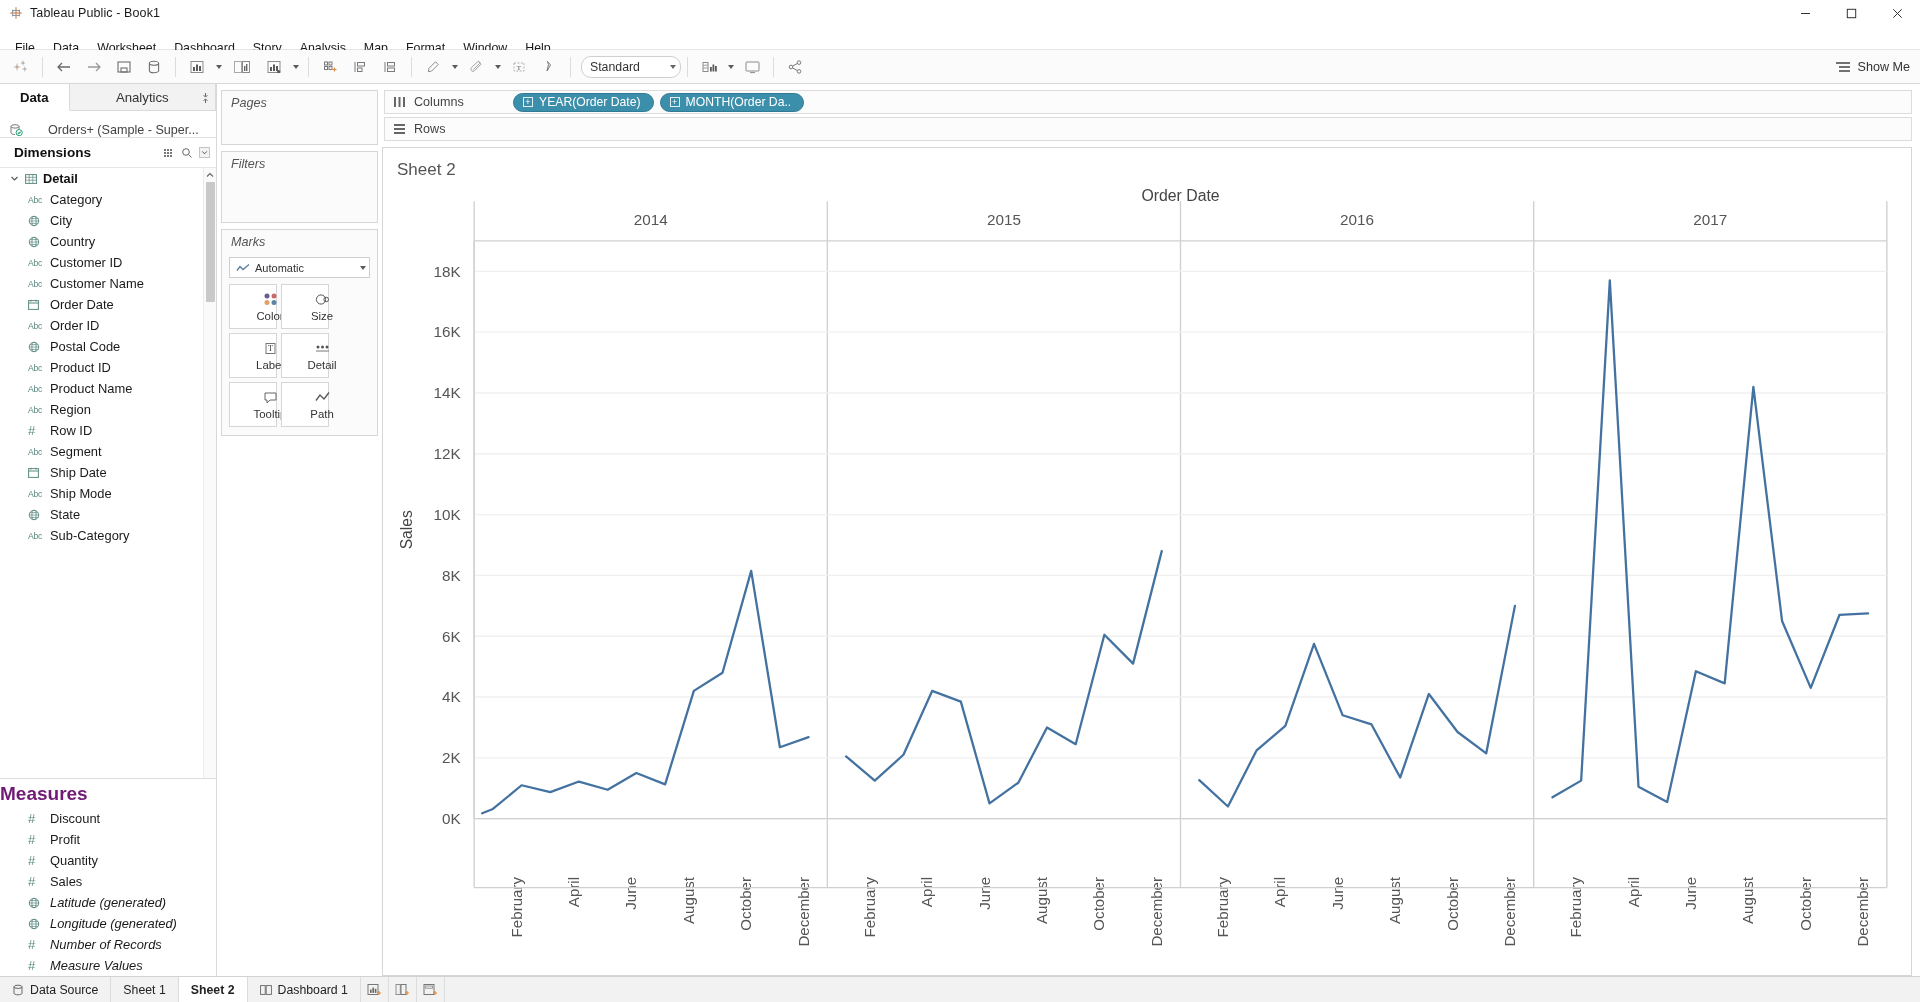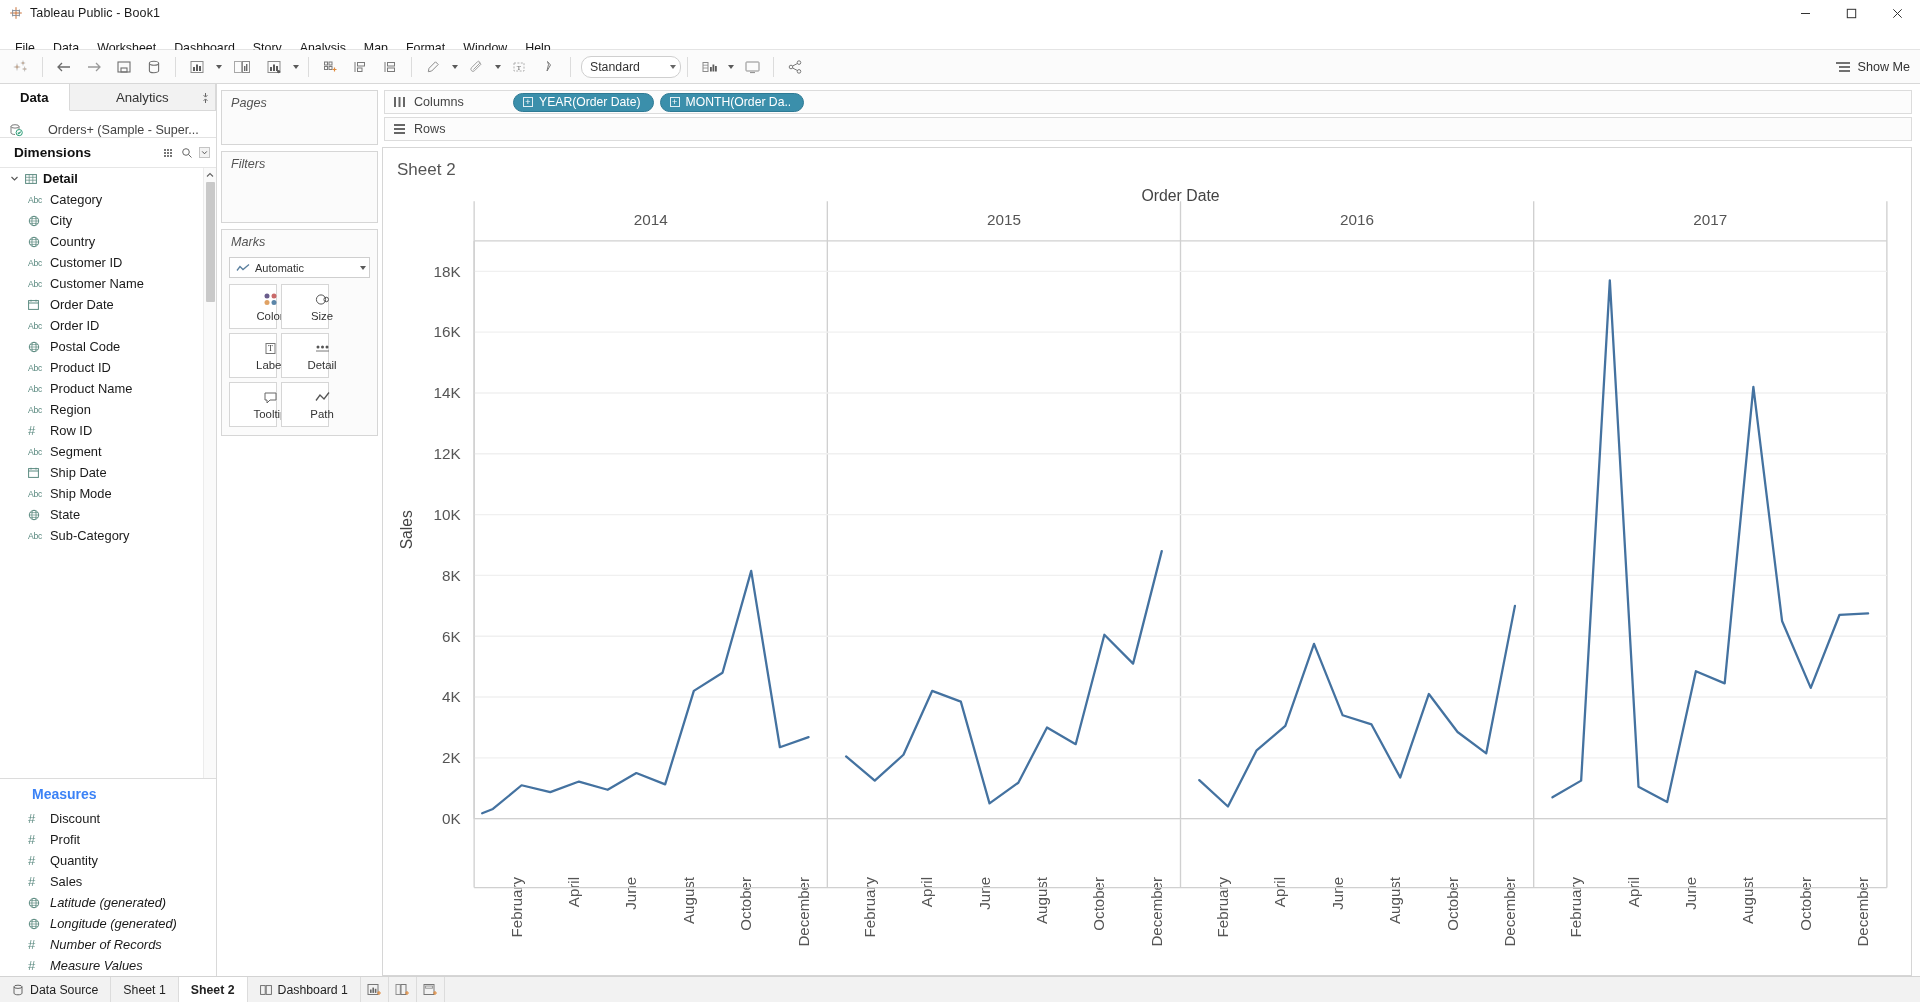--- a/index.html
+++ b/index.html
@@ -83,22 +83,22 @@
 
   .fld-group { display:flex;align-items:center;gap:6px; height:21px; padding-left:10px; font-size:12.8px;color:#111;font-weight:bold;}
   .fld { display:flex; align-items:center; height:21px; padding-left:28px; font-size:12.9px; color:#1a1a1a; cursor:default;}
   .fld .ic { width:22px; flex:0 0 22px; display:flex;align-items:center;justify-content:flex-start; color:#5d8a7e; }
   .fld .abc { font-size:8.6px; color:#5b8a80; letter-spacing:-0.2px; font-family:"Liberation Sans",sans-serif;}
   .fld .hash { font-size:13px; color:#5b8a80; line-height:1; }
   .fld .nm { white-space:nowrap; }
   .fld.italic .nm { font-style:italic; }
 
   .measures-head {
-    height:30px; display:flex;align-items:center;padding-left:32px;
-    font-size:14px;font-weight:bold;color:#3b82f6;border-top:1px solid #dcdcdc;
+    height:30px; display:flex;align-items:center;padding-left:0;
+    font-size:19px;font-weight:bold;color:#701a75;border-top:1px solid #dcdcdc;
   }
   .measures-wrap { flex:0 0 auto; }
 
   
   .cards { width:165px; flex:0 0 165px; display:flex; flex-direction:column; padding:6px 4px 0 4px; background:#fff; gap:6px;}
   .card { border:1px solid #d6d6d6; background:#fbfbfb; }
   .card-title { font-size:12.6px; color:#555; padding:5px 0 0 9px;font-style:italic; }
   .card.pages { height:55px; }
   .card.filters { height:72px; }
   .card.marks { flex:0 0 auto; background:#fbfbfb; padding-bottom:8px;}

